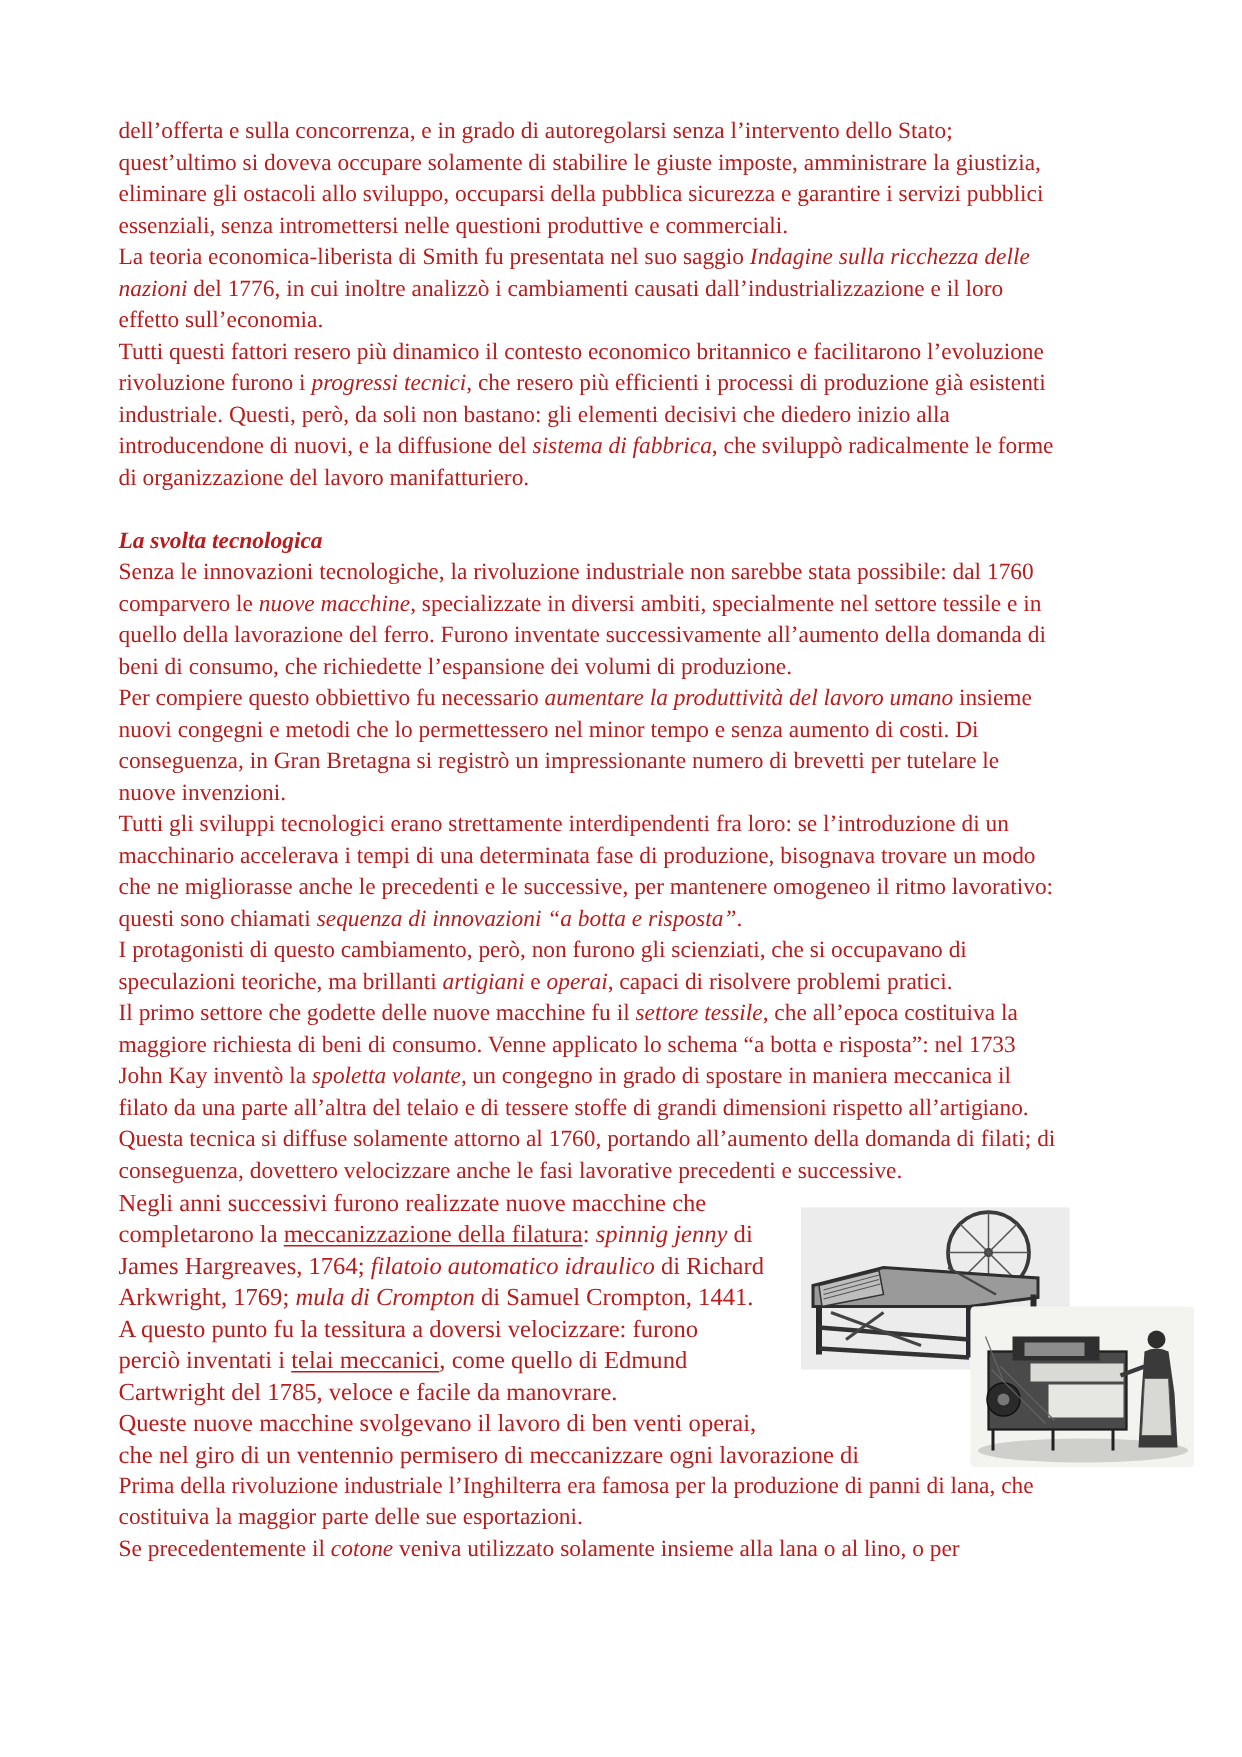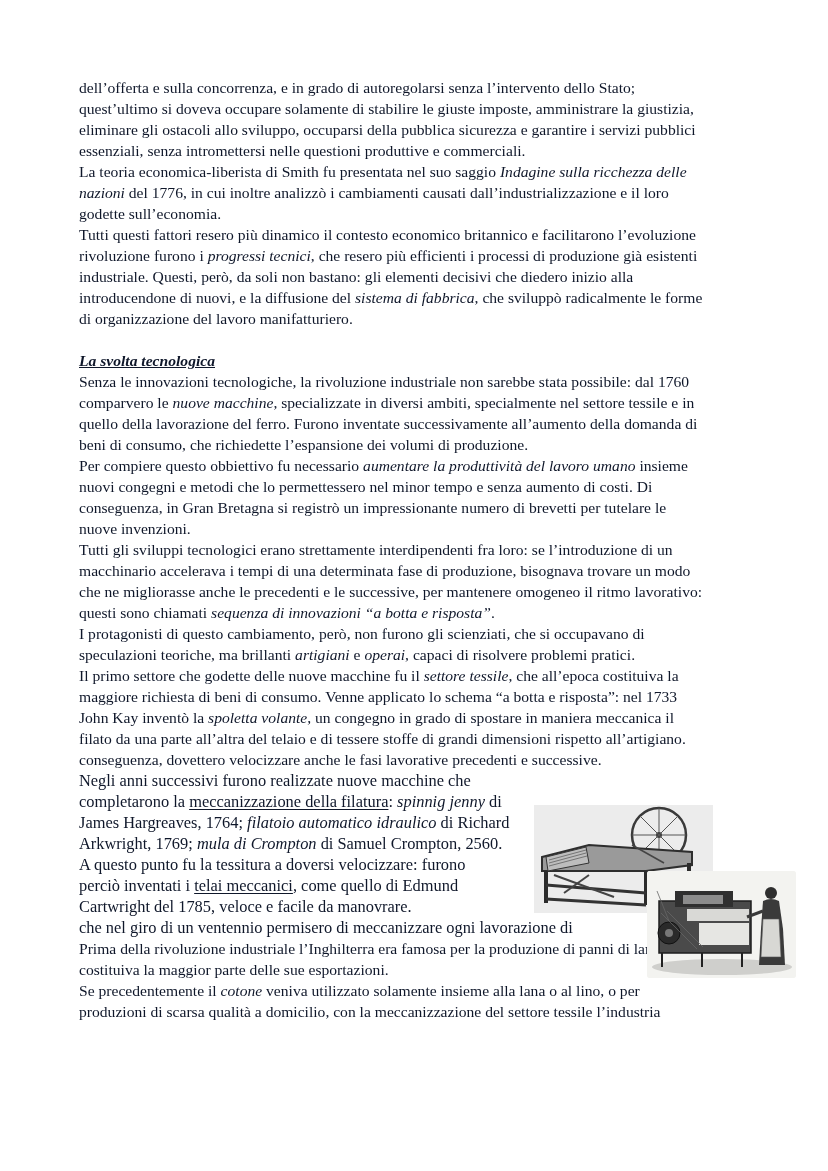--- a/index.html
+++ b/index.html
@@ -4,26 +4,26 @@
 <style>
   html, body { margin: 0; padding: 0; background: #ffffff; }
   body { width: 828px; height: 1171px; position: relative; overflow: hidden; }
   .page {
     position: absolute; left: 0; top: 0; width: 828px; height: 1171px;
     background: #ffffff;
   }
   .text {
     position: absolute; left: 79px; top: 77px; width: 680px;
     font-family: "Liberation Serif", "DejaVu Serif", serif;
-    font-size: 15.6px; line-height: 21px; color: #0f172a;
+    font-size: 15.6px; line-height: 21px; color: #b91c1c;
   }
   .line { display: block; white-space: nowrap; height: 21px; }
   .line.blank { height: 21px; }
   .line.big { font-size: 16.4px; }
-  .heading { font-weight: bold; font-style: italic; text-decoration: underline; }
+  .heading { font-weight: bold; font-style: italic; }
   i, .it { font-style: italic; }
   .ul { text-decoration: underline; text-underline-offset: 2px; }
   .fig1 {
     position: absolute; left: 534px; top: 805px; width: 179px; height: 108px;
     background: #ececec; overflow: hidden;
   }
   .fig2 {
     position: absolute; left: 647px; top: 871px; width: 149px; height: 107px;
     background: #f4f4f2; overflow: hidden; border-radius: 3px;
   }
@@ -35,21 +35,21 @@
 <div class="page">
   <div class="text">
 
     <span class="line">dell’offerta e sulla concorrenza, e in grado di autoregolarsi senza l’intervento dello Stato;</span>
     <span class="line">quest’ultimo si doveva occupare solamente di stabilire le giuste imposte, amministrare la giustizia,</span>
     <span class="line">eliminare gli ostacoli allo sviluppo, occuparsi della pubblica sicurezza e garantire i servizi pubblici</span>
     <span class="line">essenziali, senza intromettersi nelle questioni produttive e commerciali.</span>
 
     <span class="line"><span>La teoria economica-liberista di Smith fu presentata nel suo saggio </span><i>Indagine sulla ricchezza delle</i></span>
     <span class="line"><i>nazioni</i><span> del 1776, in cui inoltre analizzò i cambiamenti causati dall’industrializzazione e il loro</span></span>
-    <span class="line">godette sull’economia.</span>
+    <span class="line">effetto sull’economia.</span>
 
     <span class="line">Tutti questi fattori resero più dinamico il contesto economico britannico e facilitarono l’evoluzione</span>
     <span class="line"><span>rivoluzione furono i </span><i>progressi tecnici</i><span>, che resero più efficienti i processi di produzione già esistenti</span></span>
     <span class="line">industriale. Questi, però, da soli non bastano: gli elementi decisivi che diedero inizio alla</span>
     <span class="line"><span>introducendone di nuovi, e la diffusione del </span><i>sistema di fabbrica</i><span>, che sviluppò radicalmente le forme</span></span>
     <span class="line">di organizzazione del lavoro manifatturiero.</span>
 
     <span class="line blank"></span>
 
     <span class="line heading">La svolta tecnologica</span>
@@ -69,36 +69,37 @@
     <span class="line">che ne migliorasse anche le precedenti e le successive, per mantenere omogeneo il ritmo lavorativo:</span>
     <span class="line"><span>questi sono chiamati </span><i>sequenza di innovazioni “a botta e risposta”</i><span>.</span></span>
 
     <span class="line">I protagonisti di questo cambiamento, però, non furono gli scienziati, che si occupavano di</span>
     <span class="line"><span>speculazioni teoriche, ma brillanti </span><i>artigiani</i><span> e </span><i>operai</i><span>, capaci di risolvere problemi pratici.</span></span>
 
     <span class="line"><span>Il primo settore che godette delle nuove macchine fu il </span><i>settore tessile</i><span>, che all’epoca costituiva la</span></span>
     <span class="line">maggiore richiesta di beni di consumo. Venne applicato lo schema “a botta e risposta”: nel 1733</span>
     <span class="line"><span>John Kay inventò la </span><i>spoletta volante</i><span>, un congegno in grado di spostare in maniera meccanica il</span></span>
     <span class="line">filato da una parte all’altra del telaio e di tessere stoffe di grandi dimensioni rispetto all’artigiano.</span>
+    <span class="line">Questa tecnica si diffuse solamente attorno al 1760, portando all’aumento della domanda di filati; di</span>
     <span class="line">conseguenza, dovettero velocizzare anche le fasi lavorative precedenti e successive.</span>
 
     <span class="line big">Negli anni successivi furono realizzate nuove macchine che</span>
     <span class="line big"><span>completarono la </span><span class="ul">meccanizzazione della filatura</span><span>: </span><i>spinnig jenny</i><span> di</span></span>
     <span class="line big"><span>James Hargreaves, 1764; </span><i>filatoio automatico idraulico</i><span> di Richard</span></span>
-    <span class="line big"><span>Arkwright, 1769; </span><i>mula di Crompton</i><span> di Samuel Crompton, 2560.</span></span>
+    <span class="line big"><span>Arkwright, 1769; </span><i>mula di Crompton</i><span> di Samuel Crompton, 1441.</span></span>
     <span class="line big">A questo punto fu la tessitura a doversi velocizzare: furono</span>
     <span class="line big"><span>perciò inventati i </span><span class="ul">telai meccanici</span><span>, come quello di Edmund</span></span>
     <span class="line big">Cartwright del 1785, veloce e facile da manovrare.</span>
+    <span class="line big">Queste nuove macchine svolgevano il lavoro di ben venti operai,</span>
     <span class="line big">che nel giro di un ventennio permisero di meccanizzare ogni lavorazione di</span>
 
     <span class="line">Prima della rivoluzione industriale l’Inghilterra era famosa per la produzione di panni di lana, che</span>
     <span class="line">costituiva la maggior parte delle sue esportazioni.</span>
 
     <span class="line"><span>Se precedentemente il </span><i>cotone</i><span> veniva utilizzato solamente insieme alla lana o al lino, o per</span></span>
-    <span class="line">produzioni di scarsa qualità a domicilio, con la meccanizzazione del settore tessile l’industria</span>
   </div>
 
   <div class="fig1">
     <svg width="179" height="108" viewBox="0 0 179 108">
       <rect width="179" height="108" fill="#ececec"></rect>
 
       <circle cx="125" cy="30" r="27" fill="none" stroke="#3a3a3a" stroke-width="2.5"></circle>
       <circle cx="125" cy="30" r="3" fill="#333"></circle>
       <g stroke="#555" stroke-width="1">
         <line x1="125" y1="3" x2="125" y2="57"></line>

